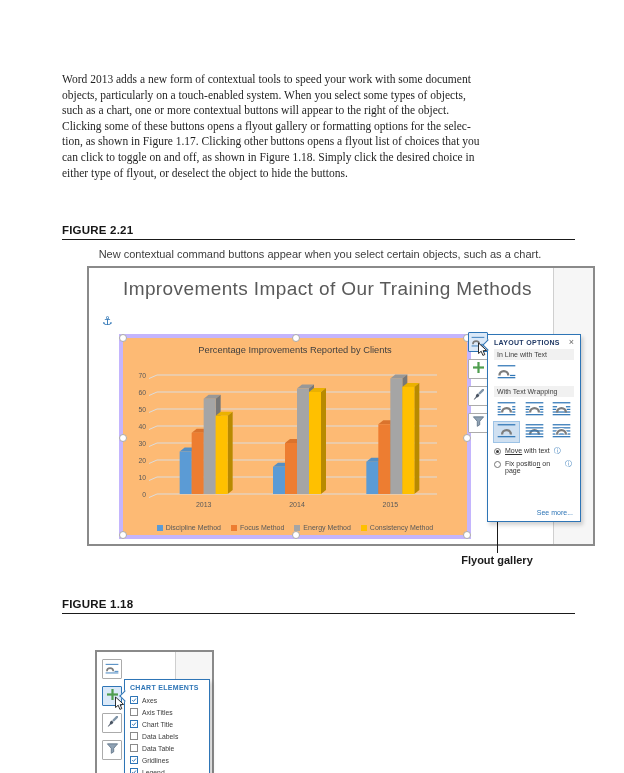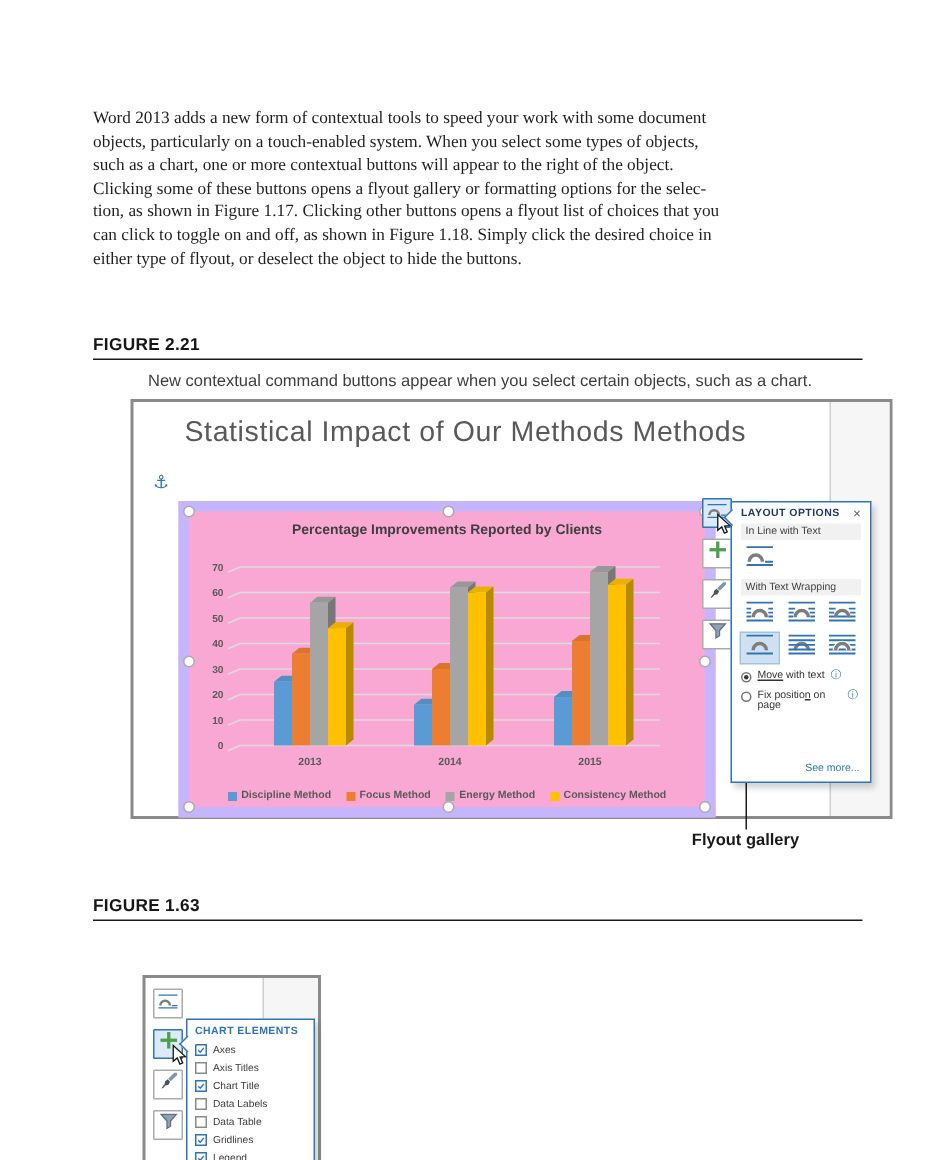--- a/index.html
+++ b/index.html
@@ -11,21 +11,21 @@
          color:#1f1f1f;white-space:pre-line;}
   .fig-label{position:absolute;left:62px;font-size:11.5px;font-weight:bold;color:#161616;letter-spacing:.2px;}
   .fig-rule{position:absolute;left:62px;width:513px;height:0;border-top:1.6px solid #1a1a1a;}
   .fig-caption{position:absolute;left:62px;width:516px;font-size:11px;line-height:14.5px;color:#3d3d3d;white-space:pre-line;text-align:center;}
   
   .shot{position:absolute;background:#fff;border:2px solid #8a8a8a;}
   .canvas-strip{position:absolute;top:0;bottom:0;background:#f6f6f6;border-left:1px solid #cfcfcf;}
   .doc-title{position:absolute;font-size:19px;color:#595959;letter-spacing:.4px;white-space:nowrap;}
   .anchor{position:absolute;color:#2E75B6;font-size:12px;font-family:"DejaVu Sans",sans-serif;}
   
-  .chart-frame{position:absolute;background:#f9a8d4;border:7px solid #c4b5fd;font-weight:bold;}
+  .chart-frame{position:absolute;background:#fdba74;border:4px solid #c4b5fd;}
   .hnd{position:absolute;width:6px;height:6px;border-radius:50%;background:#fff;border:1px solid #ababab;}
   .hnd.tl{left:-4px;top:-4px}.hnd.tm{left:50%;margin-left:-3px;top:-4px}.hnd.tr{right:-4px;top:-4px}
   .hnd.ml{left:-4px;top:50%;margin-top:-3px}.hnd.mr{right:-4px;top:50%;margin-top:-3px}
   .hnd.bl{left:-4px;bottom:-4px}.hnd.bm{left:50%;margin-left:-3px;bottom:-4px}.hnd.br{right:-4px;bottom:-4px}
   .legend{position:absolute;left:0;right:0;bottom:4px;display:flex;justify-content:center;gap:10px;}
   .legend .it{display:flex;align-items:center;gap:3px;font-size:7px;color:#595959;white-space:nowrap;}
   .legend .sw{width:6px;height:6px;display:inline-block;}
   
   .btncol{position:absolute;display:flex;flex-direction:column;gap:7px;}
   .ctx-btn{width:20px;height:20px;background:#fff;border:1px solid #ababab;border-radius:1px;
@@ -71,21 +71,21 @@
 tion, as shown in Figure 1.17. Clicking other buttons opens a flyout list of choices that you
 can click to toggle on and off, as shown in Figure 1.18. Simply click the desired choice in
 either type of flyout, or deselect the object to hide the buttons.</div>
 
   <div class="fig-label" style="top:176px">FIGURE 2.21</div>
   <div class="fig-rule" style="top:191px"></div>
   <div class="fig-caption" style="top:199px">New contextual command buttons appear when you select certain objects, such as a chart.</div>
 
   <div class="shot" style="left:87px;top:218px;width:504px;height:276px;">
     <div class="canvas-strip" style="left:464px;right:0;"></div>
-    <div class="doc-title" style="left:34px;top:10px;">Statistical Impact of Our Methods Methods</div>
+    <div class="doc-title" style="left:34px;top:10px;">Improvements Impact of Our Training Methods</div>
     <div class="anchor" style="left:13px;top:46px;">⚓</div>
 
     <div class="chart-frame" style="left:30px;top:66px;width:344px;height:197px;">
       <span class="hnd tl"></span>
         <span class="hnd tm"></span>
         <span class="hnd tr"></span>
       <span class="hnd ml"></span>
         <span class="hnd mr"></span>
       <span class="hnd bl"></span>
         <span class="hnd bm"></span>
@@ -291,21 +291,21 @@
      <span class="info">ⓘ</span>
    </div>
         </div>
       <div class="see-more">See more...</div>
     </div>
   </div>
 
   <div class="callout-line" style="left:497px;top:472px;height:33px;"></div>
   <div class="callout-label" style="left:497px;top:506px;">Flyout gallery</div>
 
-  <div class="fig-label" style="top:550px">FIGURE 1.63</div>
+  <div class="fig-label" style="top:550px">FIGURE 1.18</div>
   <div class="fig-rule" style="top:565px"></div>
 
   <div class="shot" style="left:95px;top:602px;width:115px;height:147px;">
     <div class="canvas-strip" style="left:78px;right:0;"></div>
     <div class="btncol" style="left:5px;top:7px;" id="fig18-buttons">
         <div class="ctx-btn">
           <span><svg width="14" height="11" viewBox="0 0 22 17">
               <line x1="1" y1="2" x2="21" y2="2" stroke="#2E75B6" stroke-width="1.4"></line>
               <path d="M3 13 a5 5 0 0 1 10 0" fill="none" stroke="#7d7d7d" stroke-width="2.6"></path>
               <line x1="15" y1="13" x2="21" y2="13" stroke="#2E75B6" stroke-width="1.4"></line>

